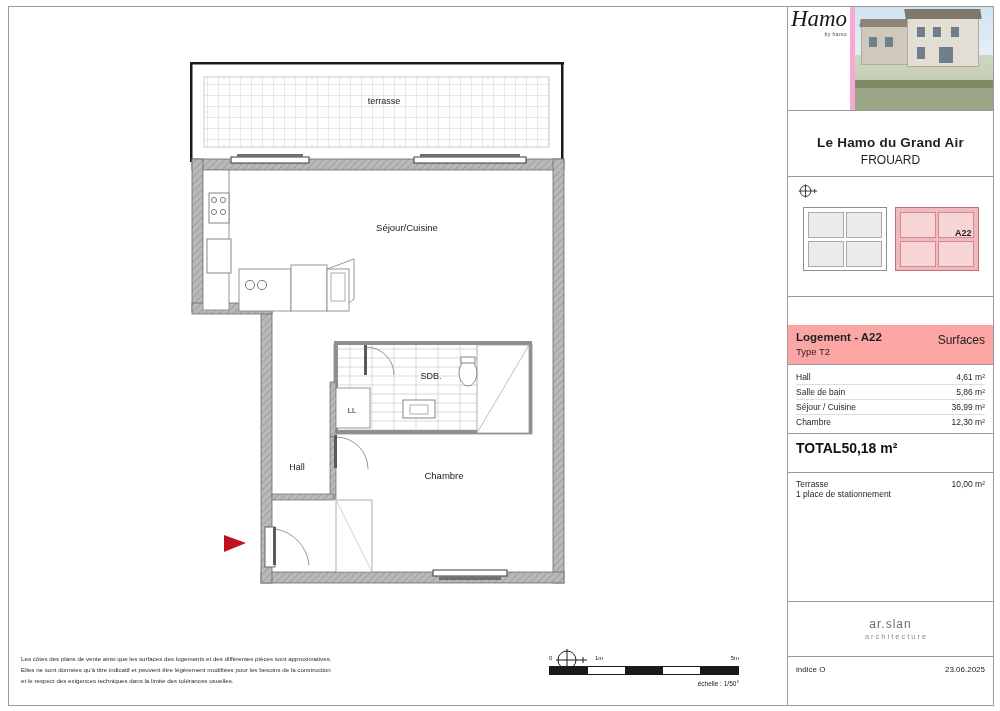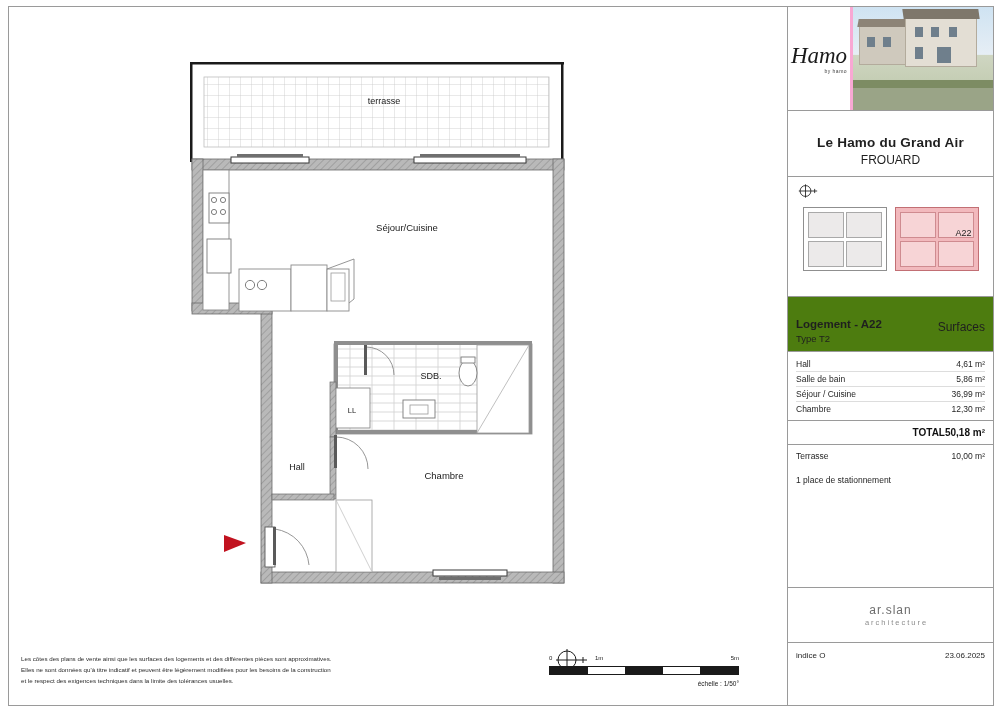--- a/index.html
+++ b/index.html
@@ -11,54 +11,54 @@
     position:absolute;left:8px;top:6px;width:984px;height:698px;background:#fff;
     border:1px solid #9a9a9a;
   }
   
   .rpanel{
     position:absolute;right:0;top:0;width:206px;height:698px;border-left:1px solid #9a9a9a;
     box-sizing:border-box;
   }
   .rp-sec{border-bottom:1px solid #9a9a9a;box-sizing:border-box;position:relative;}
   .logo-row{height:104px;display:flex;}
-  .logo-box{width:62px;display:flex;align-items:center;justify-content:center;border-right:3px solid #f9a8d4;}
+  .logo-box{width:62px;display:flex;justify-content:center;border-right:5px solid #f9a8d4;}
   .logo-mark{font-family:"Liberation Serif",serif;font-size:23px;font-style:italic;color:#1a1a1a;line-height:1;text-align:center;}
   .logo-sub{font-size:5px;letter-spacing:.5px;color:#444;margin-top:1px;text-align:right;}
   .photo{flex:1;position:relative;overflow:hidden;background:linear-gradient(#cfe3f2 0%,#e6eef5 46%,#cfd6c2 47%,#b9c4a4 100%);}
   .photo .bld1{position:absolute;left:6px;top:18px;width:52px;height:38px;background:#cfc9bd;border:1px solid #b3ab9c;}
   .photo .bld1:after{content:"";position:absolute;left:-2px;top:-7px;width:56px;height:8px;background:#8d8477;transform:skewX(-10deg);}
   .photo .bld2{position:absolute;left:52px;top:10px;width:70px;height:48px;background:#e3ded4;border:1px solid #b3ab9c;}
   .photo .bld2:after{content:"";position:absolute;left:-3px;top:-9px;width:76px;height:10px;background:#7e776b;transform:skewX(8deg);}
   .photo .win{position:absolute;background:#6f7f8c;}
   .photo .road{position:absolute;left:0;bottom:0;width:100%;height:22px;background:#9aa487;}
   .photo .hedge{position:absolute;left:0;bottom:20px;width:100%;height:10px;background:#7d8c63;}
   .title-row{padding:24px 4px 9px;text-align:center;}
   .t-main{font-size:13.5px;font-weight:bold;color:#1f1f1f;letter-spacing:.2px;}
   .t-sub{font-size:12px;color:#1f1f1f;margin-top:3px;}
   .mini-row{height:120px;padding:4px 6px 4px 6px;}
   .north-mini{position:relative;width:20px;height:16px;margin:2px 0 2px 4px;}
-  .mini-plans{display:flex;gap:8px;justify-content:center;align-items:center;margin-top:2px;}
+  .mini-plans{display:flex;gap:8px;justify-content:center;align-items:center;margin-top:2px;font-weight:bold;}
   .mini{width:82px;height:62px;border:1px solid #8f8f8f;position:relative;background:#fff;}
   .mini.sel{background:#f2b9bd;border-color:#c26f74;}
   .mini .cell{position:absolute;border:1px solid #a9a9a9;background:#eceaea;}
   .mini.sel .cell{background:#f7d4d6;border-color:#cf8b90;}
   .mini .lab{position:absolute;right:6px;top:20px;font-size:9px;color:#1f1f1f;}
-  .lg-row{background:#4d7c0f;padding:21px 8px 7px;display:flex;justify-content:space-between;align-items:flex-start;}
+  .lg-row{background:#fca5a5;padding:6px 8px 7px;display:flex;justify-content:space-between;align-items:flex-start;margin-top:28px;}
   .lg-left .lg-t{font-size:11.5px;font-weight:bold;color:#1f1f1f;}
   .lg-left .lg-s{font-size:9.5px;color:#1f1f1f;margin-top:3px;}
   .lg-right{font-size:12px;color:#1f1f1f;padding-top:2px;}
   .surf{padding:5px 8px 4px;}
   .srow{display:flex;justify-content:space-between;font-size:8.5px;color:#1f1f1f;padding:2px 0;border-bottom:1px solid #dddddd;}
   .srow:last-child{border-bottom:none;}
   .srow .v{font-variant-numeric:tabular-nums;}
-  .total{display:flex;justify-content:flex-end;font-size:10px;font-weight:bold;color:#111;padding:6px 8px 6px;border-top:1px solid #9a9a9a;border-bottom:1px solid #9a9a9a;}
+  .total{display:flex;justify-content:flex-start;font-size:14px;font-weight:bold;color:#111;padding:6px 8px 16px;border-top:1px solid #9a9a9a;border-bottom:1px solid #9a9a9a;}
   .extra{padding:6px 8px;font-size:8.5px;color:#1f1f1f;}
   .extra .e1{display:flex;justify-content:space-between;}
-  .extra .e2{margin-top:14px;}
+  .extra .e2{margin-top:0;}
   .spacer{height:96px;}
   .arch{height:54px;display:flex;flex-direction:column;align-items:center;justify-content:center;border-top:1px solid #9a9a9a;}
   .arch .n{font-family:"Liberation Sans",sans-serif;font-size:12px;color:#6d6d6d;letter-spacing:1px;}
   .arch .n b{font-weight:normal;}
   .arch .s{font-size:7.5px;color:#8d8d8d;letter-spacing:2px;margin-top:1px;margin-left:12px;}
   .foot{height:24px;display:flex;align-items:center;justify-content:space-between;padding:0 8px;font-size:8px;color:#1f1f1f;border-top:1px solid #9a9a9a;}
   
   .plan{position:absolute;left:0;top:0;right:206px;bottom:0;}
   .disclaimer{position:absolute;left:12px;bottom:18px;width:430px;font-size:6.2px;line-height:1.75;color:#2a2a2a;}
   .scalebar{position:absolute;left:540px;bottom:18px;width:190px;}

